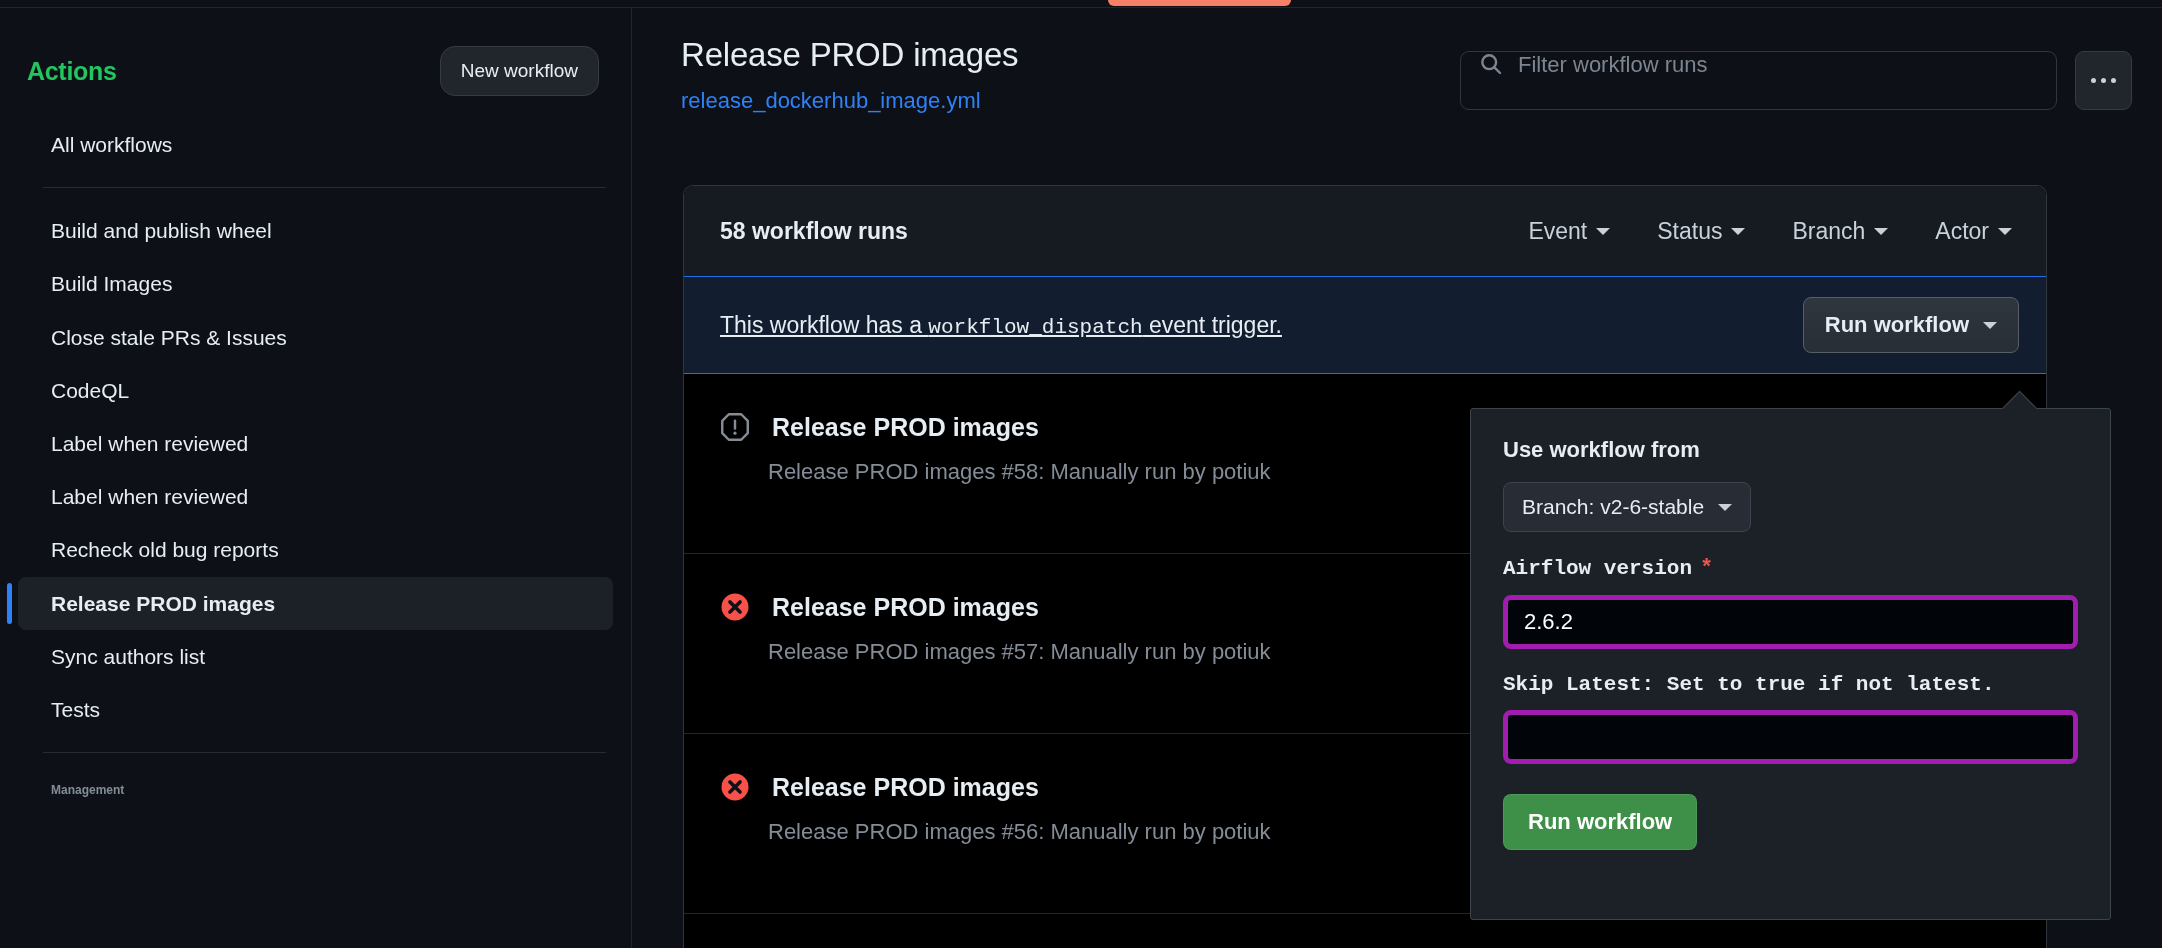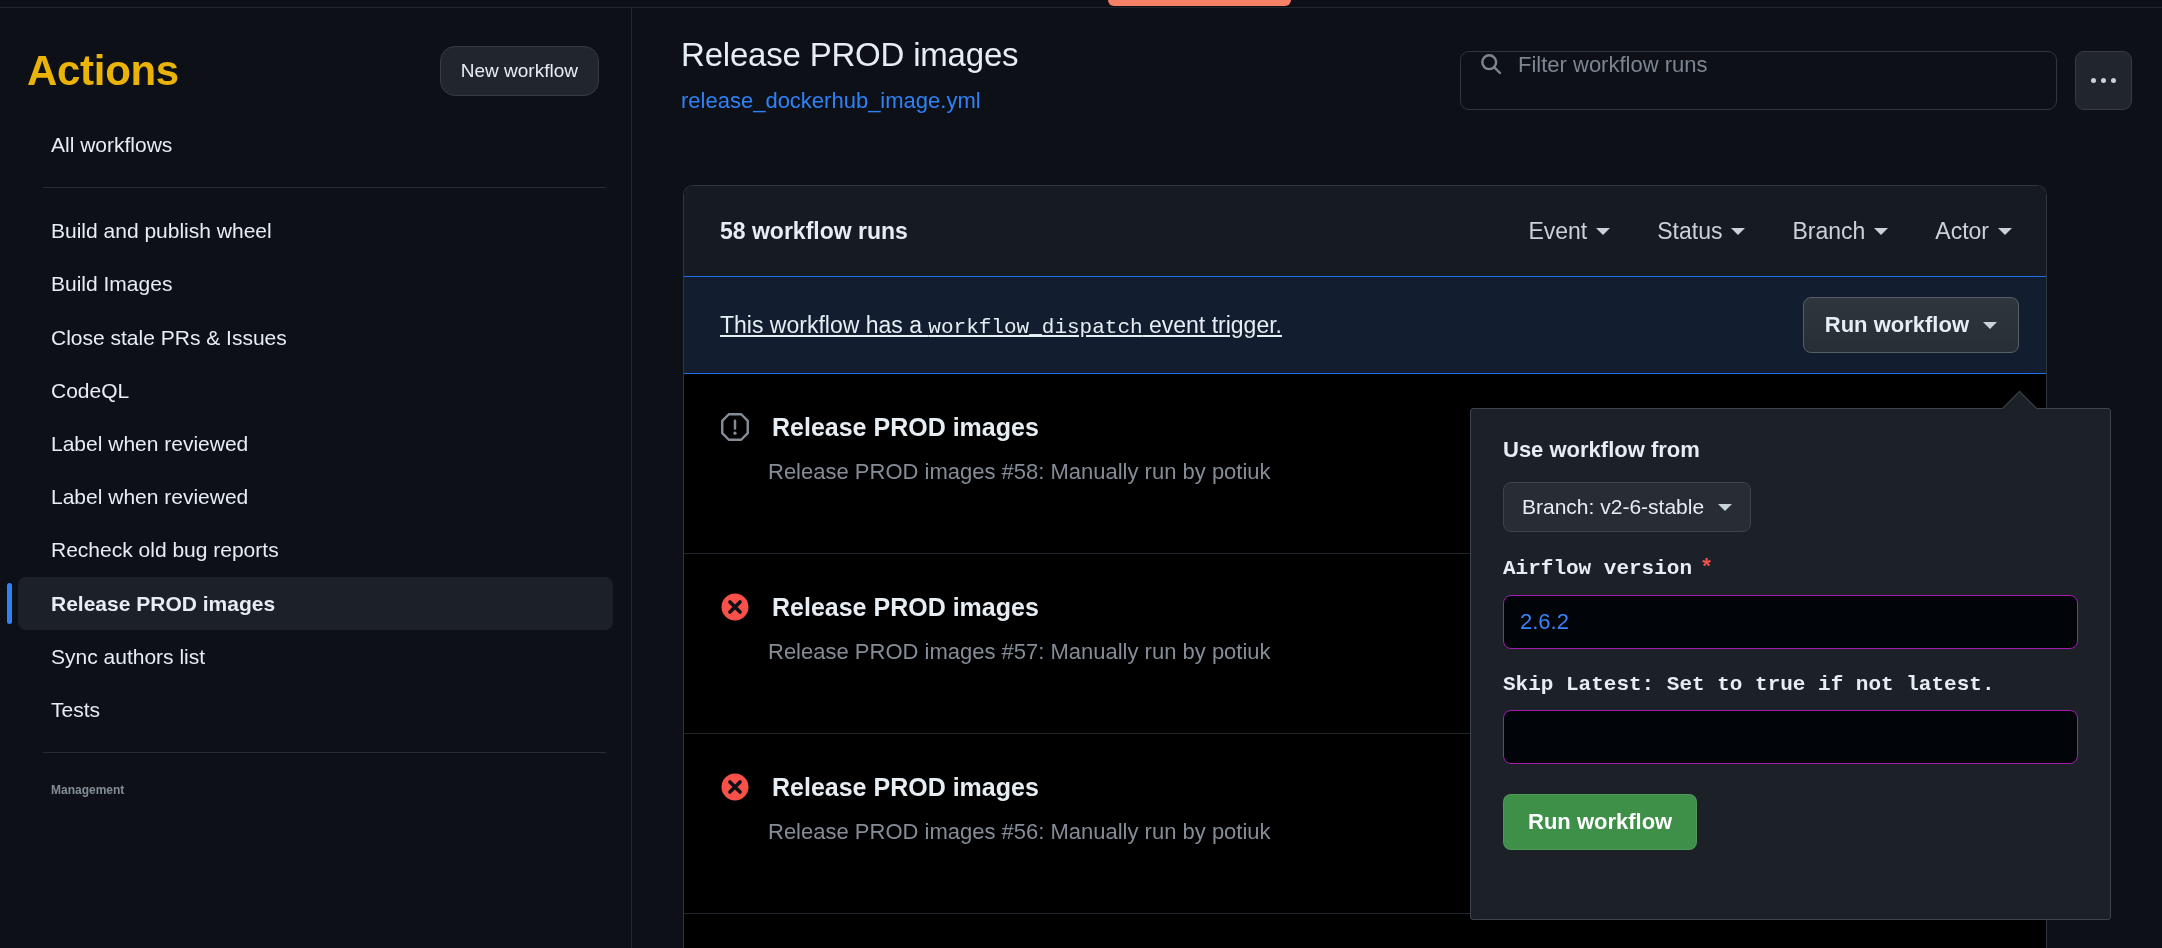--- a/index.html
+++ b/index.html
@@ -26,21 +26,21 @@
   .sidebar {
     position: absolute; top: 8px; left: 0; width: 632px; height: 940px;
     border-right: 1px solid #21262d;
     padding: 0;
   }
   .sidebar-head {
     display: flex; align-items: center; justify-content: space-between;
     padding: 38px 32px 0 27px;
   }
   .sidebar-title {
-    font-size: 42px; font-weight: bold; color: #eab308; letter-spacing: -0.3px;
+    font-size: 25px; font-weight: bold; color: #22c55e; letter-spacing: -0.3px;
   }
   .new-workflow-btn {
     background: #21262d; border: 1px solid #363b42;
     border-radius: 15px; color: #e6edf3;
     font-size: 19px; padding: 13px 20px;
     font-family: "Liberation Sans", sans-serif;
     cursor: pointer; white-space: nowrap;
   }
   .sidebar-list { margin-top: 22px; padding: 0 18px; }
   .nav-item {
@@ -180,22 +180,22 @@
   }
   .mono-label {
     font-family: "Liberation Mono", monospace;
     font-size: 21px; font-weight: bold; color: #e6edf3;
     margin-top: 24px; display: flex; align-items: baseline; gap: 8px;
     white-space: nowrap;
   }
   .req-star { color: #f85149; font-size: 22px; }
   .wf-input {
     margin-top: 14px; width: 100%; height: 54px;
-    background: #010409; border: 1px solid #a21caf; border-radius: 8px;
-    color: #3b82f6; font-size: 22px; padding: 0 16px; outline: none;
+    background: #010409; border: 5px solid #a21caf; border-radius: 8px;
+    color: #ffffff; font-size: 22px; padding: 0 16px; outline: none;
     font-family: "Liberation Sans", sans-serif;
   }
   .green-btn {
     margin-top: 30px; background: #3e8f47; border: 1px solid rgba(240,246,252,0.1);
     border-radius: 8px; color: #ffffff; font-size: 22px; font-weight: bold;
     padding: 14px 24px; cursor: pointer;
     font-family: "Liberation Sans", sans-serif;
   }
 </style>
 </head>

